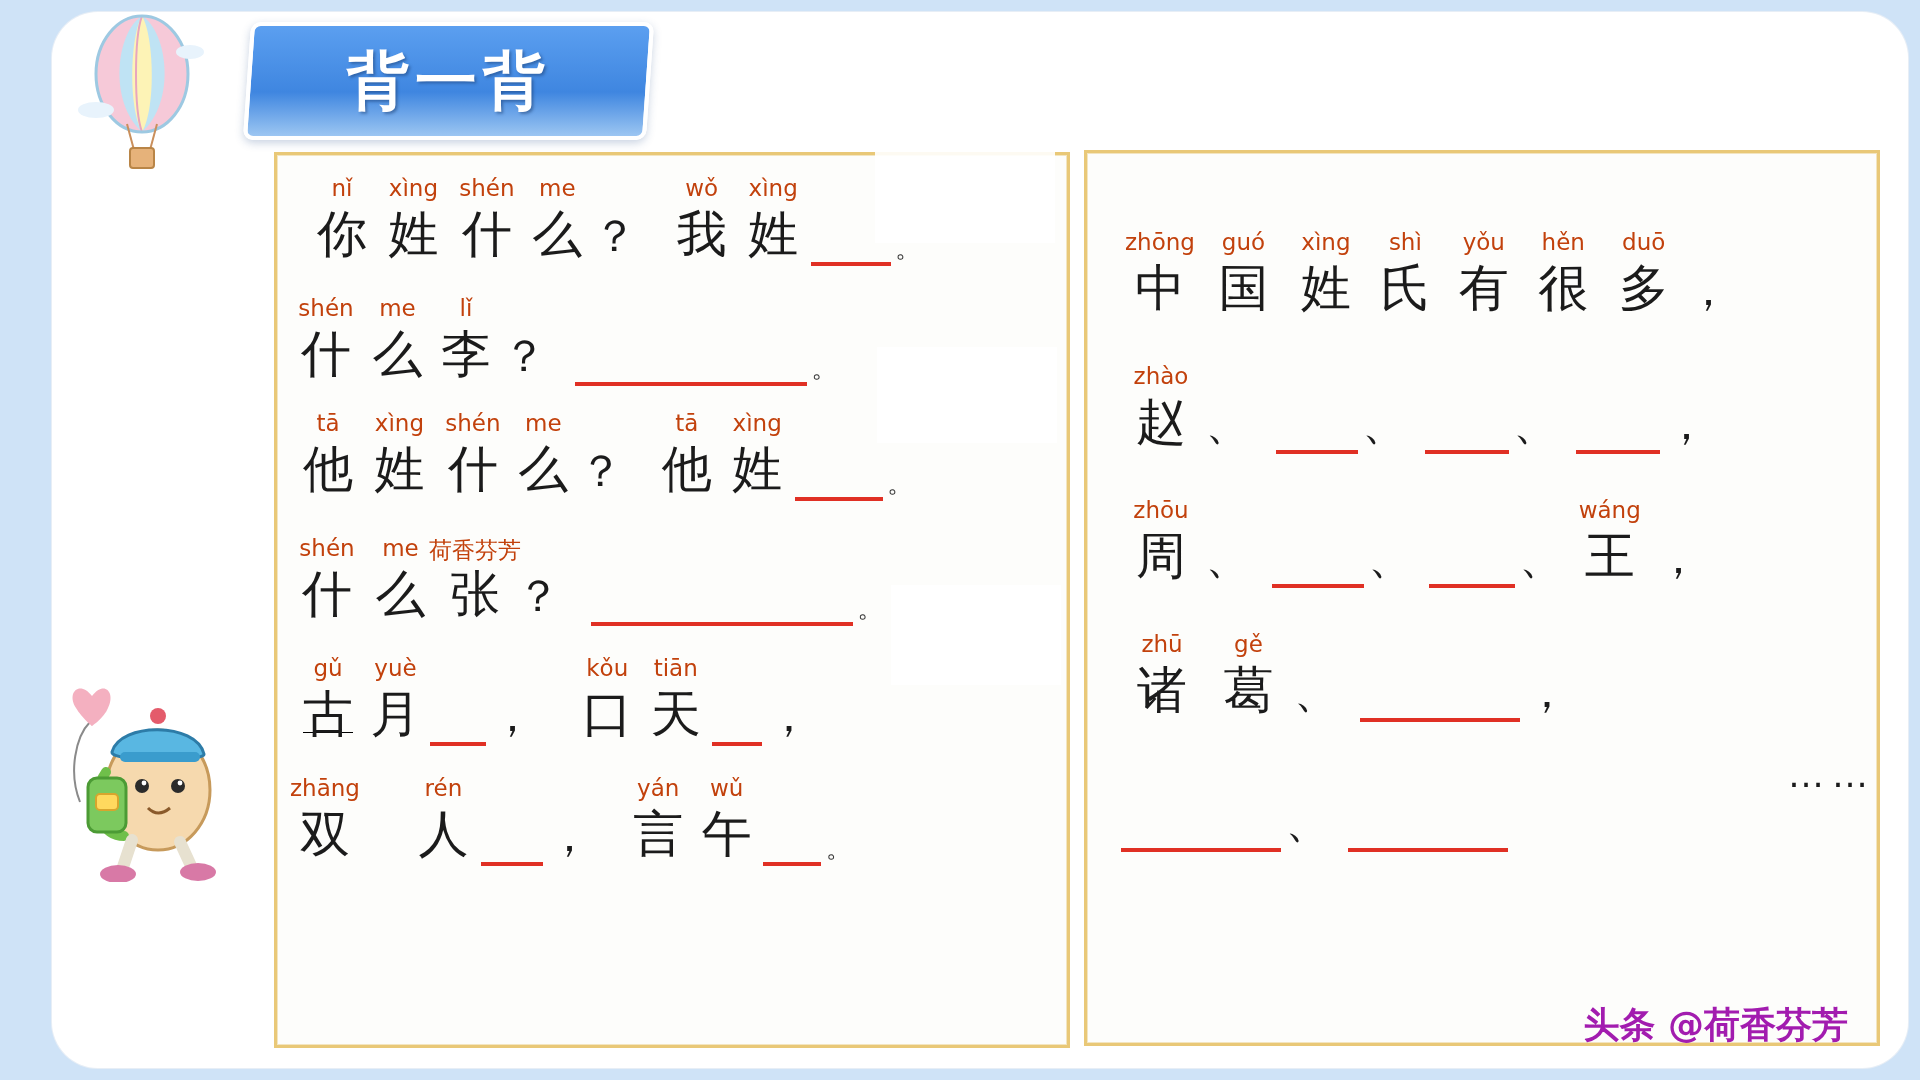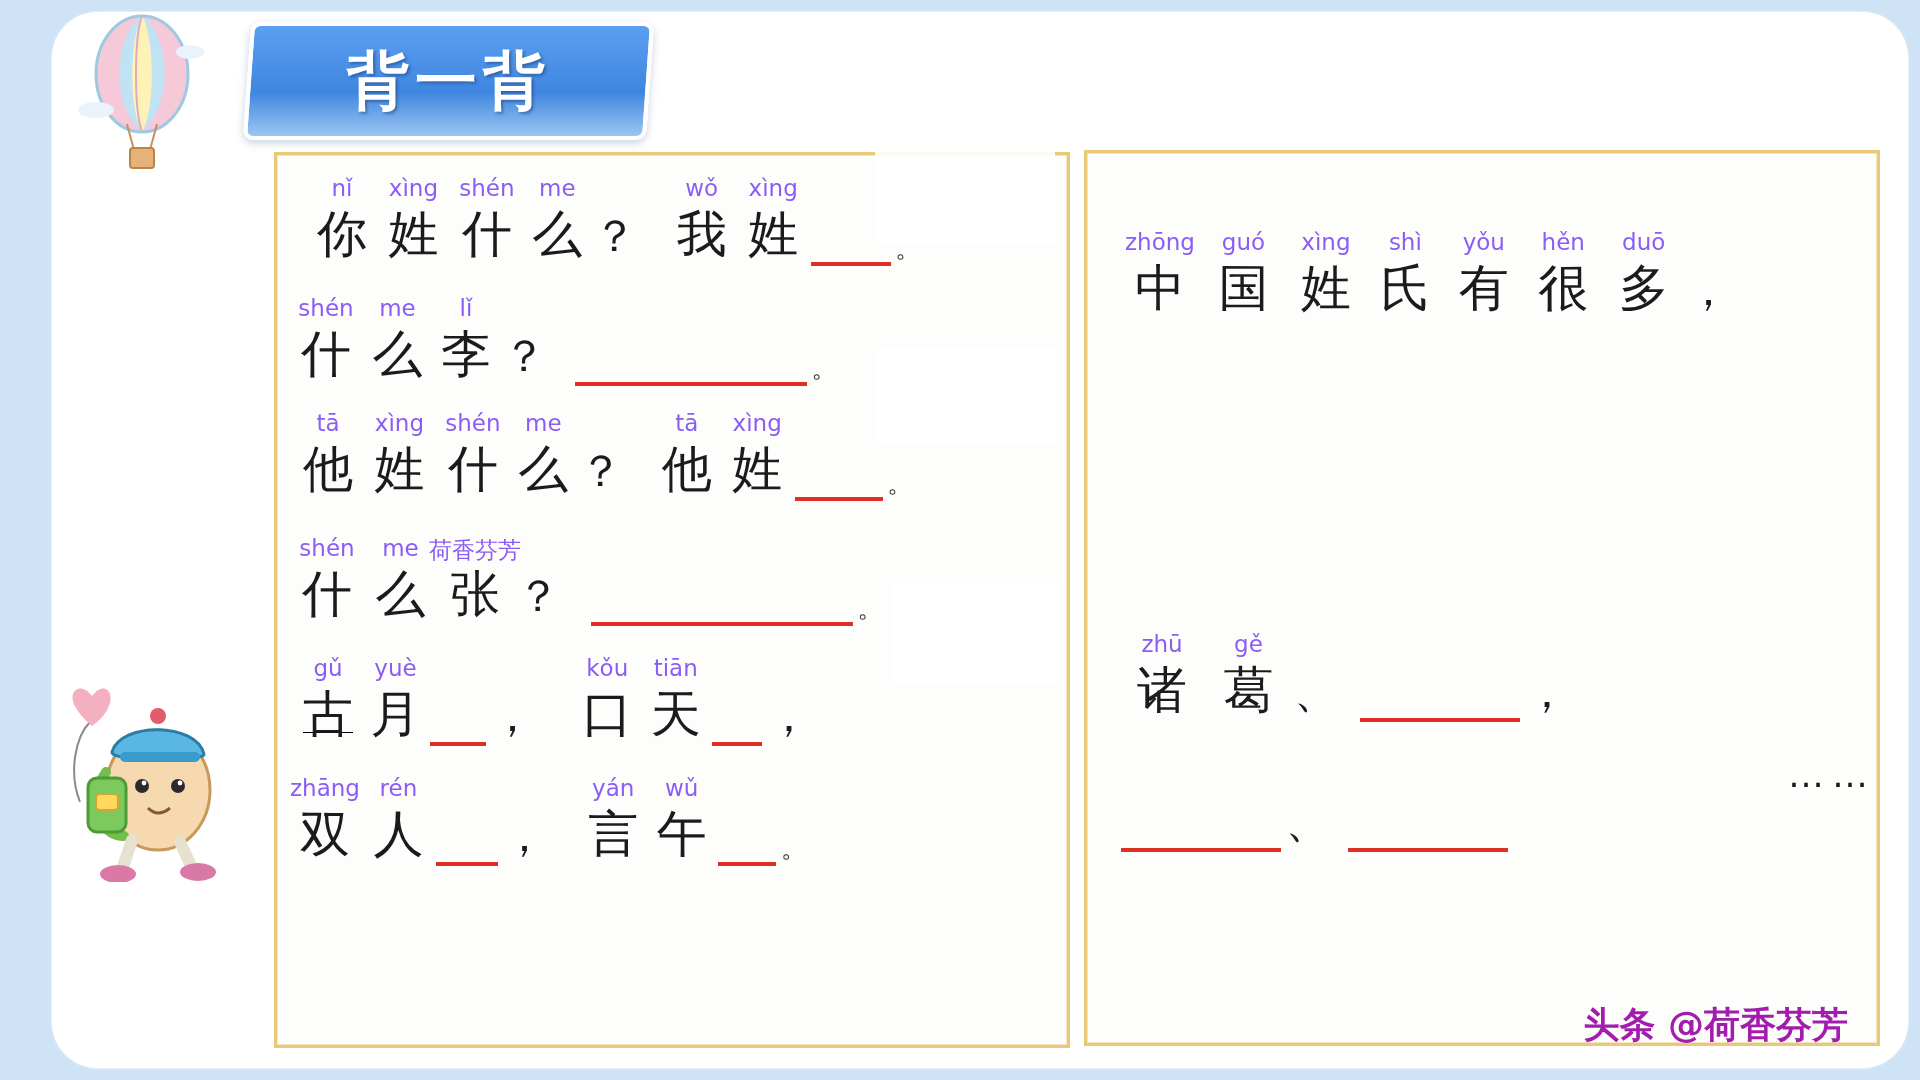--- a/index.html
+++ b/index.html
@@ -93,21 +93,21 @@
     position: relative;
     text-align: center;
     font-family: "DejaVu Sans", "Liberation Sans", sans-serif;
   }
   .py {
     position: absolute;
     top: -34px;
     left: 50%;
     transform: translateX(-50%);
     font-size: 23px;
-    color: #8b5cf6;
+    color: #c2410c;
     font-family: "DejaVu Sans", sans-serif;
     white-space: nowrap;
     font-weight: normal;
   }
   .ch {
     font-size: 50px;
     color: #1b1b1b;
     line-height: 1;
     font-weight: 500;
   }
@@ -322,21 +322,21 @@
       </span>
       <span class="blank" style="width:50px;"></span>
       <span class="punct">，</span>
     </div>
 
     <div class="row" style="left:12px; top:652px;">
       <span class="hz" style="width:72px;">
         <span class="py">zhāng</span>
         <span class="ch">双</span>
       </span>
-      <span class="hz" style="width:66px;">
+      <span class="hz" style="width:66px;margin-left:45px;">
         <span class="py">rén</span>
         <span class="ch">人</span>
       </span>
       <span class="blank" style="width:62px;"></span>
       <span class="punct">，</span>
       <span style="display:inline-block;width:26px"></span>
       <span class="hz" style="width:64px;">
         <span class="py">yán</span>
         <span class="ch">言</span>
       </span>
@@ -380,21 +380,50 @@
         <span class="py">hěn</span>
         <span class="ch">很</span>
       </span>
       <span class="hz" style="width:76px;">
         <span class="py">duō</span>
         <span class="ch">多</span>
       </span>
       <span class="punct">，</span>
     </div>
 
-
+    <div class="row" style="left:34px; top:242px;">
+      <span class="hz" style="width:80px;">
+        <span class="py">zhào</span>
+        <span class="ch">赵</span>
+      </span>
+      <span class="punct">、</span>
+      <span class="blank" style="width:82px; margin-left:22px;"></span>
+      <span class="punct">、</span>
+      <span class="blank" style="width:84px; margin-left:14px;"></span>
+      <span class="punct">、</span>
+      <span class="blank" style="width:84px; margin-left:14px;"></span>
+      <span class="punct">，</span>
+    </div>
+
+    <div class="row" style="left:34px; top:376px;">
+      <span class="hz" style="width:80px;">
+        <span class="py">zhōu</span>
+        <span class="ch">周</span>
+      </span>
+      <span class="punct">、</span>
+      <span class="blank" style="width:92px; margin-left:18px;"></span>
+      <span class="punct">、</span>
+      <span class="blank" style="width:86px; margin-left:12px;"></span>
+      <span class="punct">、</span>
+      <span class="hz" style="width:84px;">
+        <span class="py">wáng</span>
+        <span class="ch">王</span>
+      </span>
+      <span class="punct">，</span>
+    </div>
 
     <div class="row" style="left:34px; top:510px;">
       <span class="hz" style="width:82px;">
         <span class="py">zhū</span>
         <span class="ch">诸</span>
       </span>
       <span class="hz" style="width:82px;">
         <span class="py">gě</span>
         <span class="ch">葛</span>
       </span>

